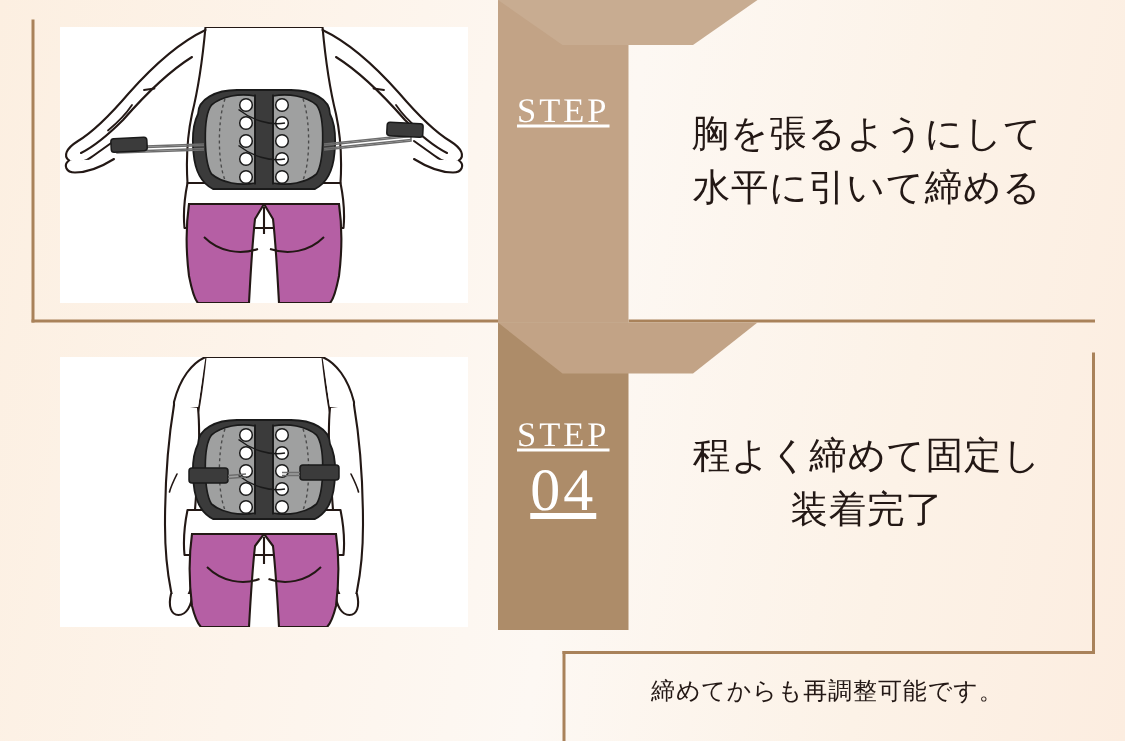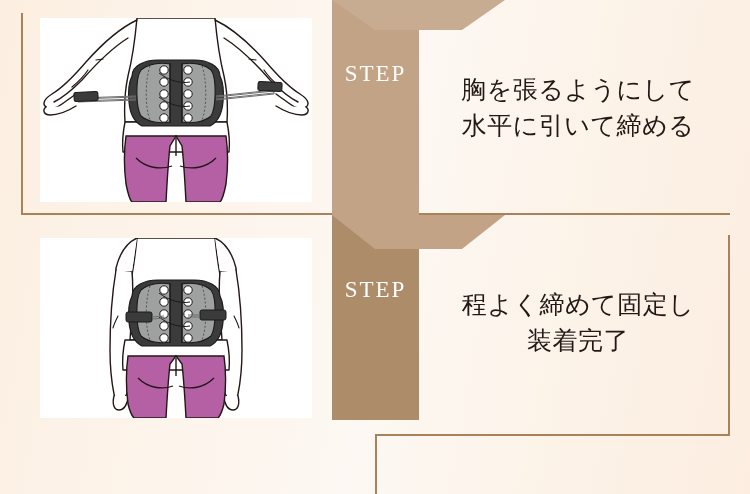--- a/index.html
+++ b/index.html
@@ -60,20 +60,21 @@
   }
 
   .step-label {
     position: absolute;
     left: 0;
     width: 87px;
     text-align: center;
     color: #FFFFFF;
     line-height: 1;
     letter-spacing: 1px;
+    text-decoration: underline;
   }
   .step-word {
     font-size: 23px;
     letter-spacing: 2px;
   }
   .step-num {
     font-size: 40px;
     letter-spacing: 2px;
     margin-top: 6px;
   }
@@ -123,20 +124,21 @@
     <div class="notch notch-top"></div>
     <div class="step-label" style="top:62px;">
       <div class="step-word">STEP</div>
     </div>
   </div>
 
   <div class="step-band band-04">
     <div class="notch notch-mid"></div>
     <div class="step-label" style="top:63px;">
       <div class="step-word">STEP</div>
+      <div class="step-num">04</div>
     </div>
   </div>
 
   <div class="photo" style="left:40px; top:18px; width:272px; height:184px;">
     <svg width="272" height="184" viewBox="0 0 272 184" xmlns="http://www.w3.org/2000/svg">
       <g fill="none" stroke="#231815" stroke-width="1.4" stroke-linejoin="round" stroke-linecap="round">
 
         <path d="M97 0 C95 22 92 42 88 58 C85 72 84 88 85 104 L187 104 C188 88 187 72 184 58 C180 42 177 22 175 0 Z" fill="#FFFFFF"></path>
 
         <path d="M97 2 C80 10 62 26 46 44 C34 58 22 70 12 76 C4 81 2 86 6 89 C10 92 17 90 22 86 L36 76" fill="#FFFFFF"></path>
@@ -267,14 +269,15 @@
       </g>
     </svg>
   </div>
 
   <div class="caption" style="left:433px; top:72px; width:290px;">胸を張るようにして
 水平に引いて締める</div>
 
   <div class="caption" style="left:433px; top:287px; width:290px;">程よく締めて固定し
 装着完了</div>
 
+  <div class="note-text" style="left:434px; top:451px;">締めてからも再調整可能です。</div>
 
 </div>
 
 </body></html>

